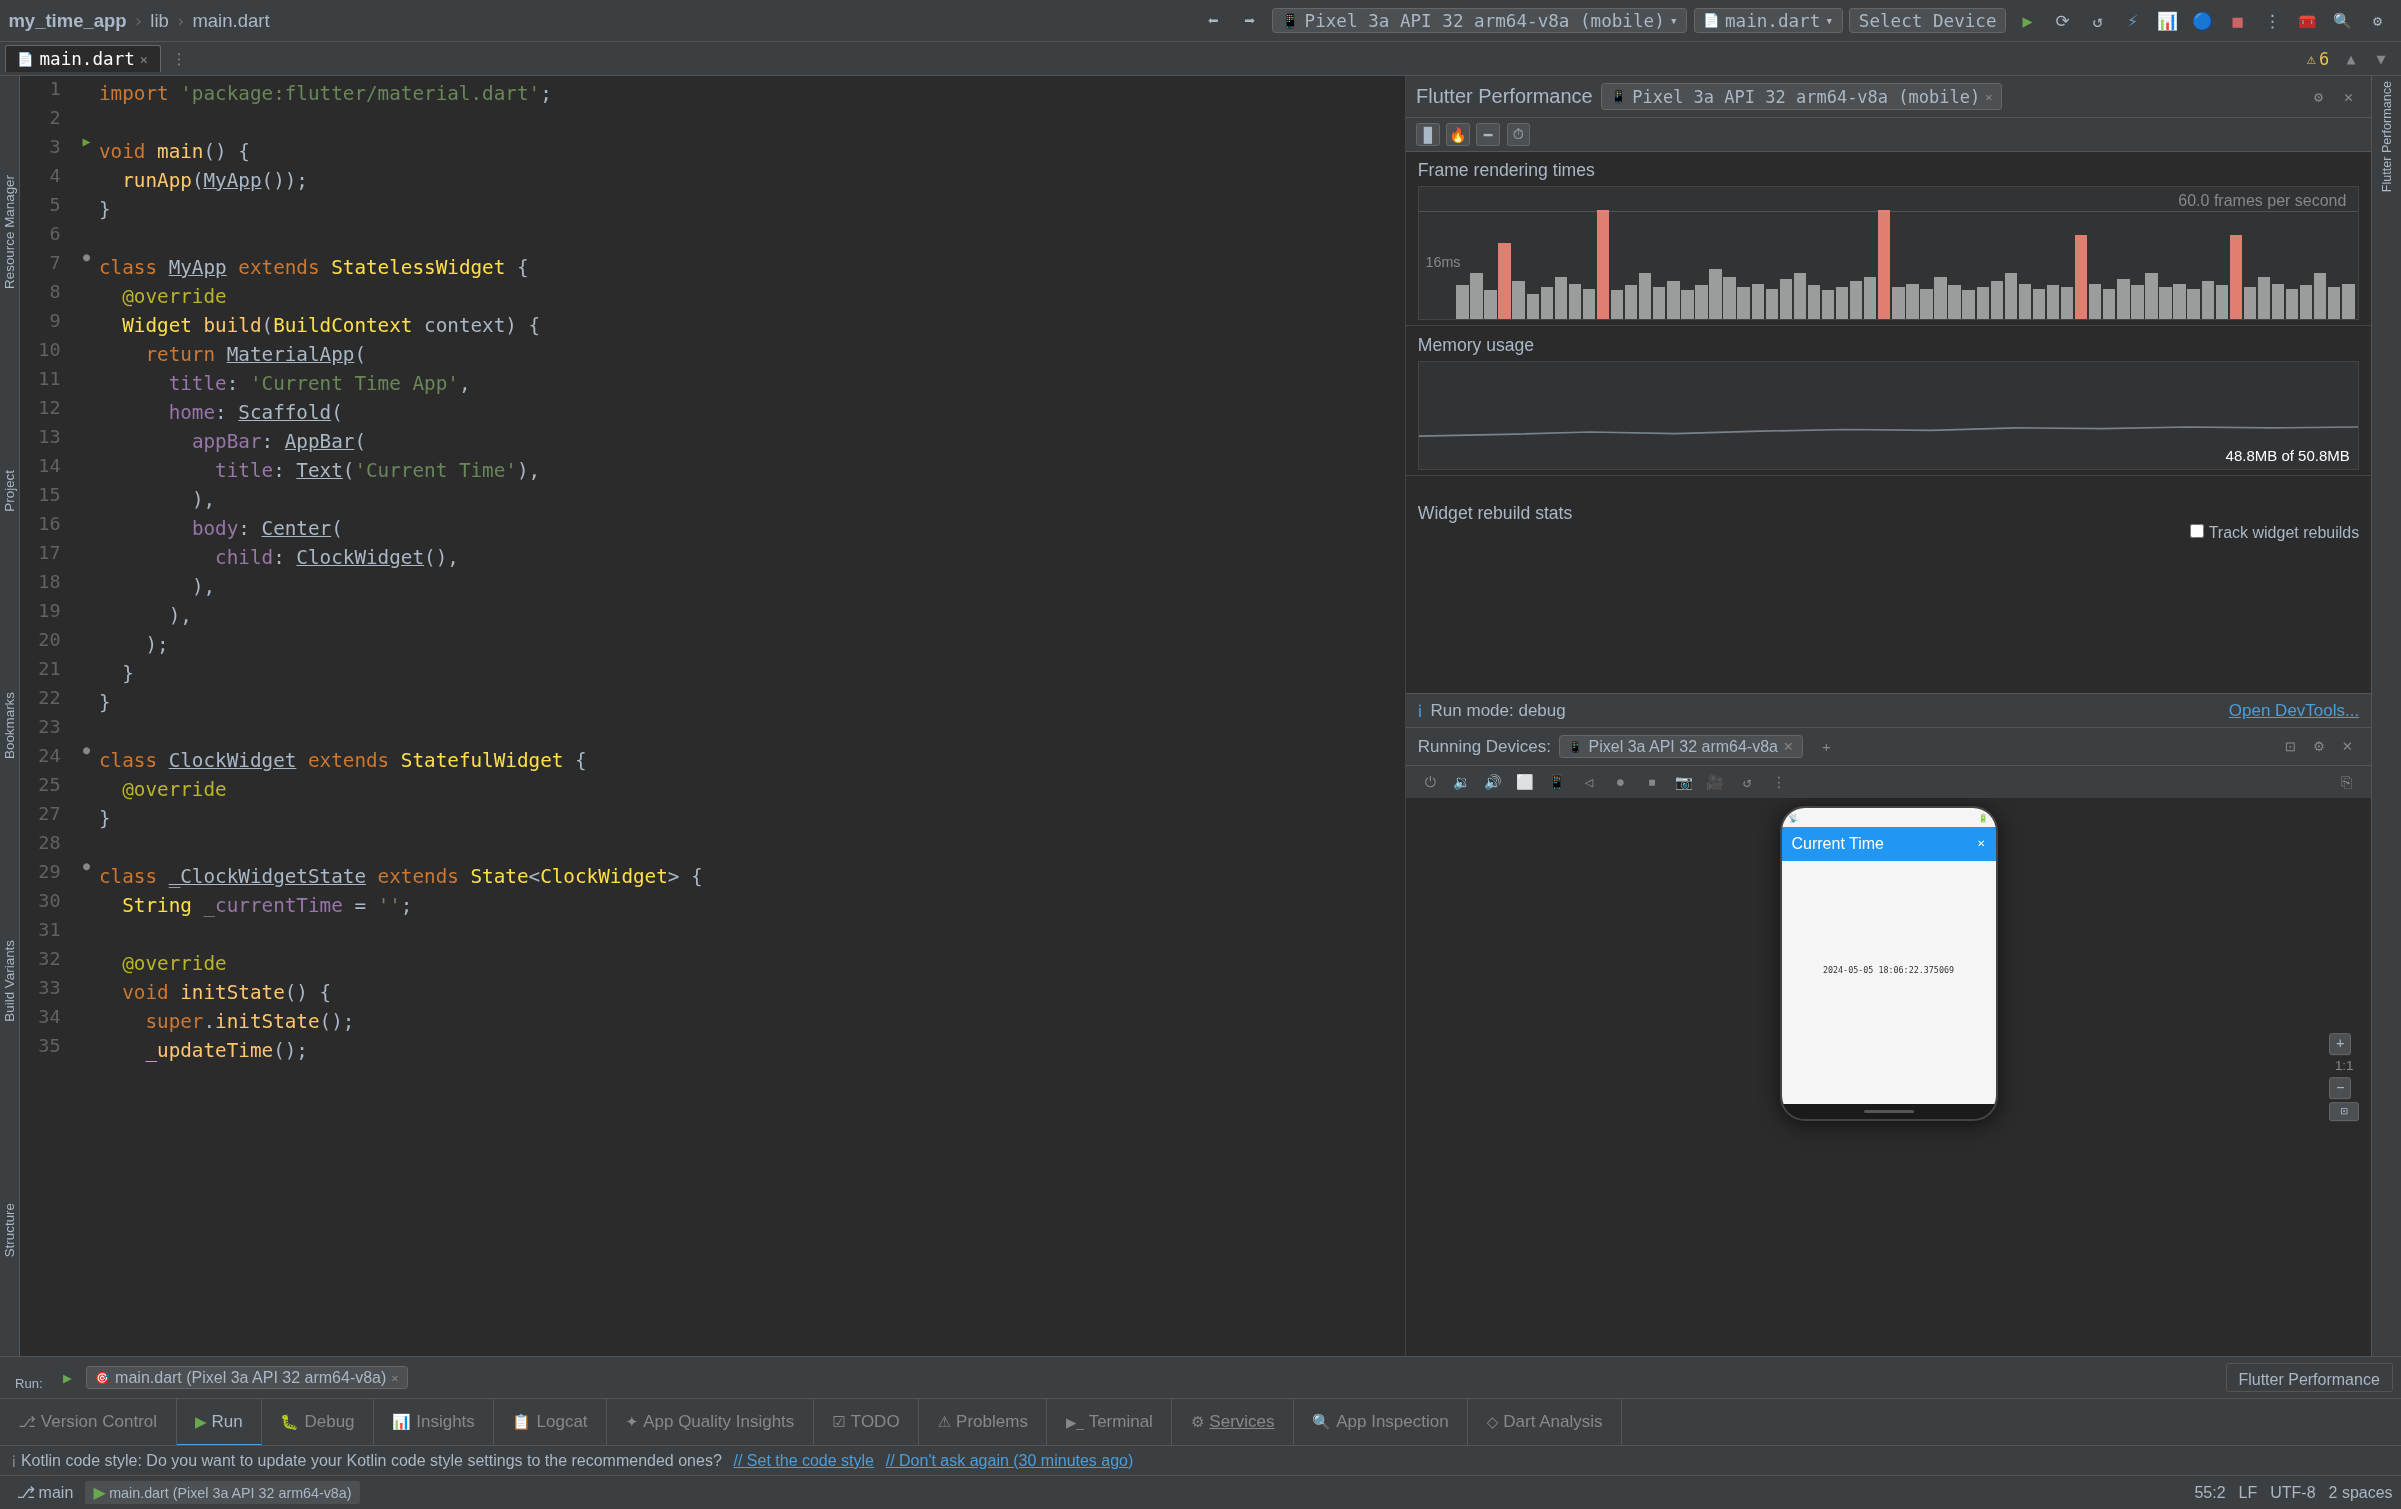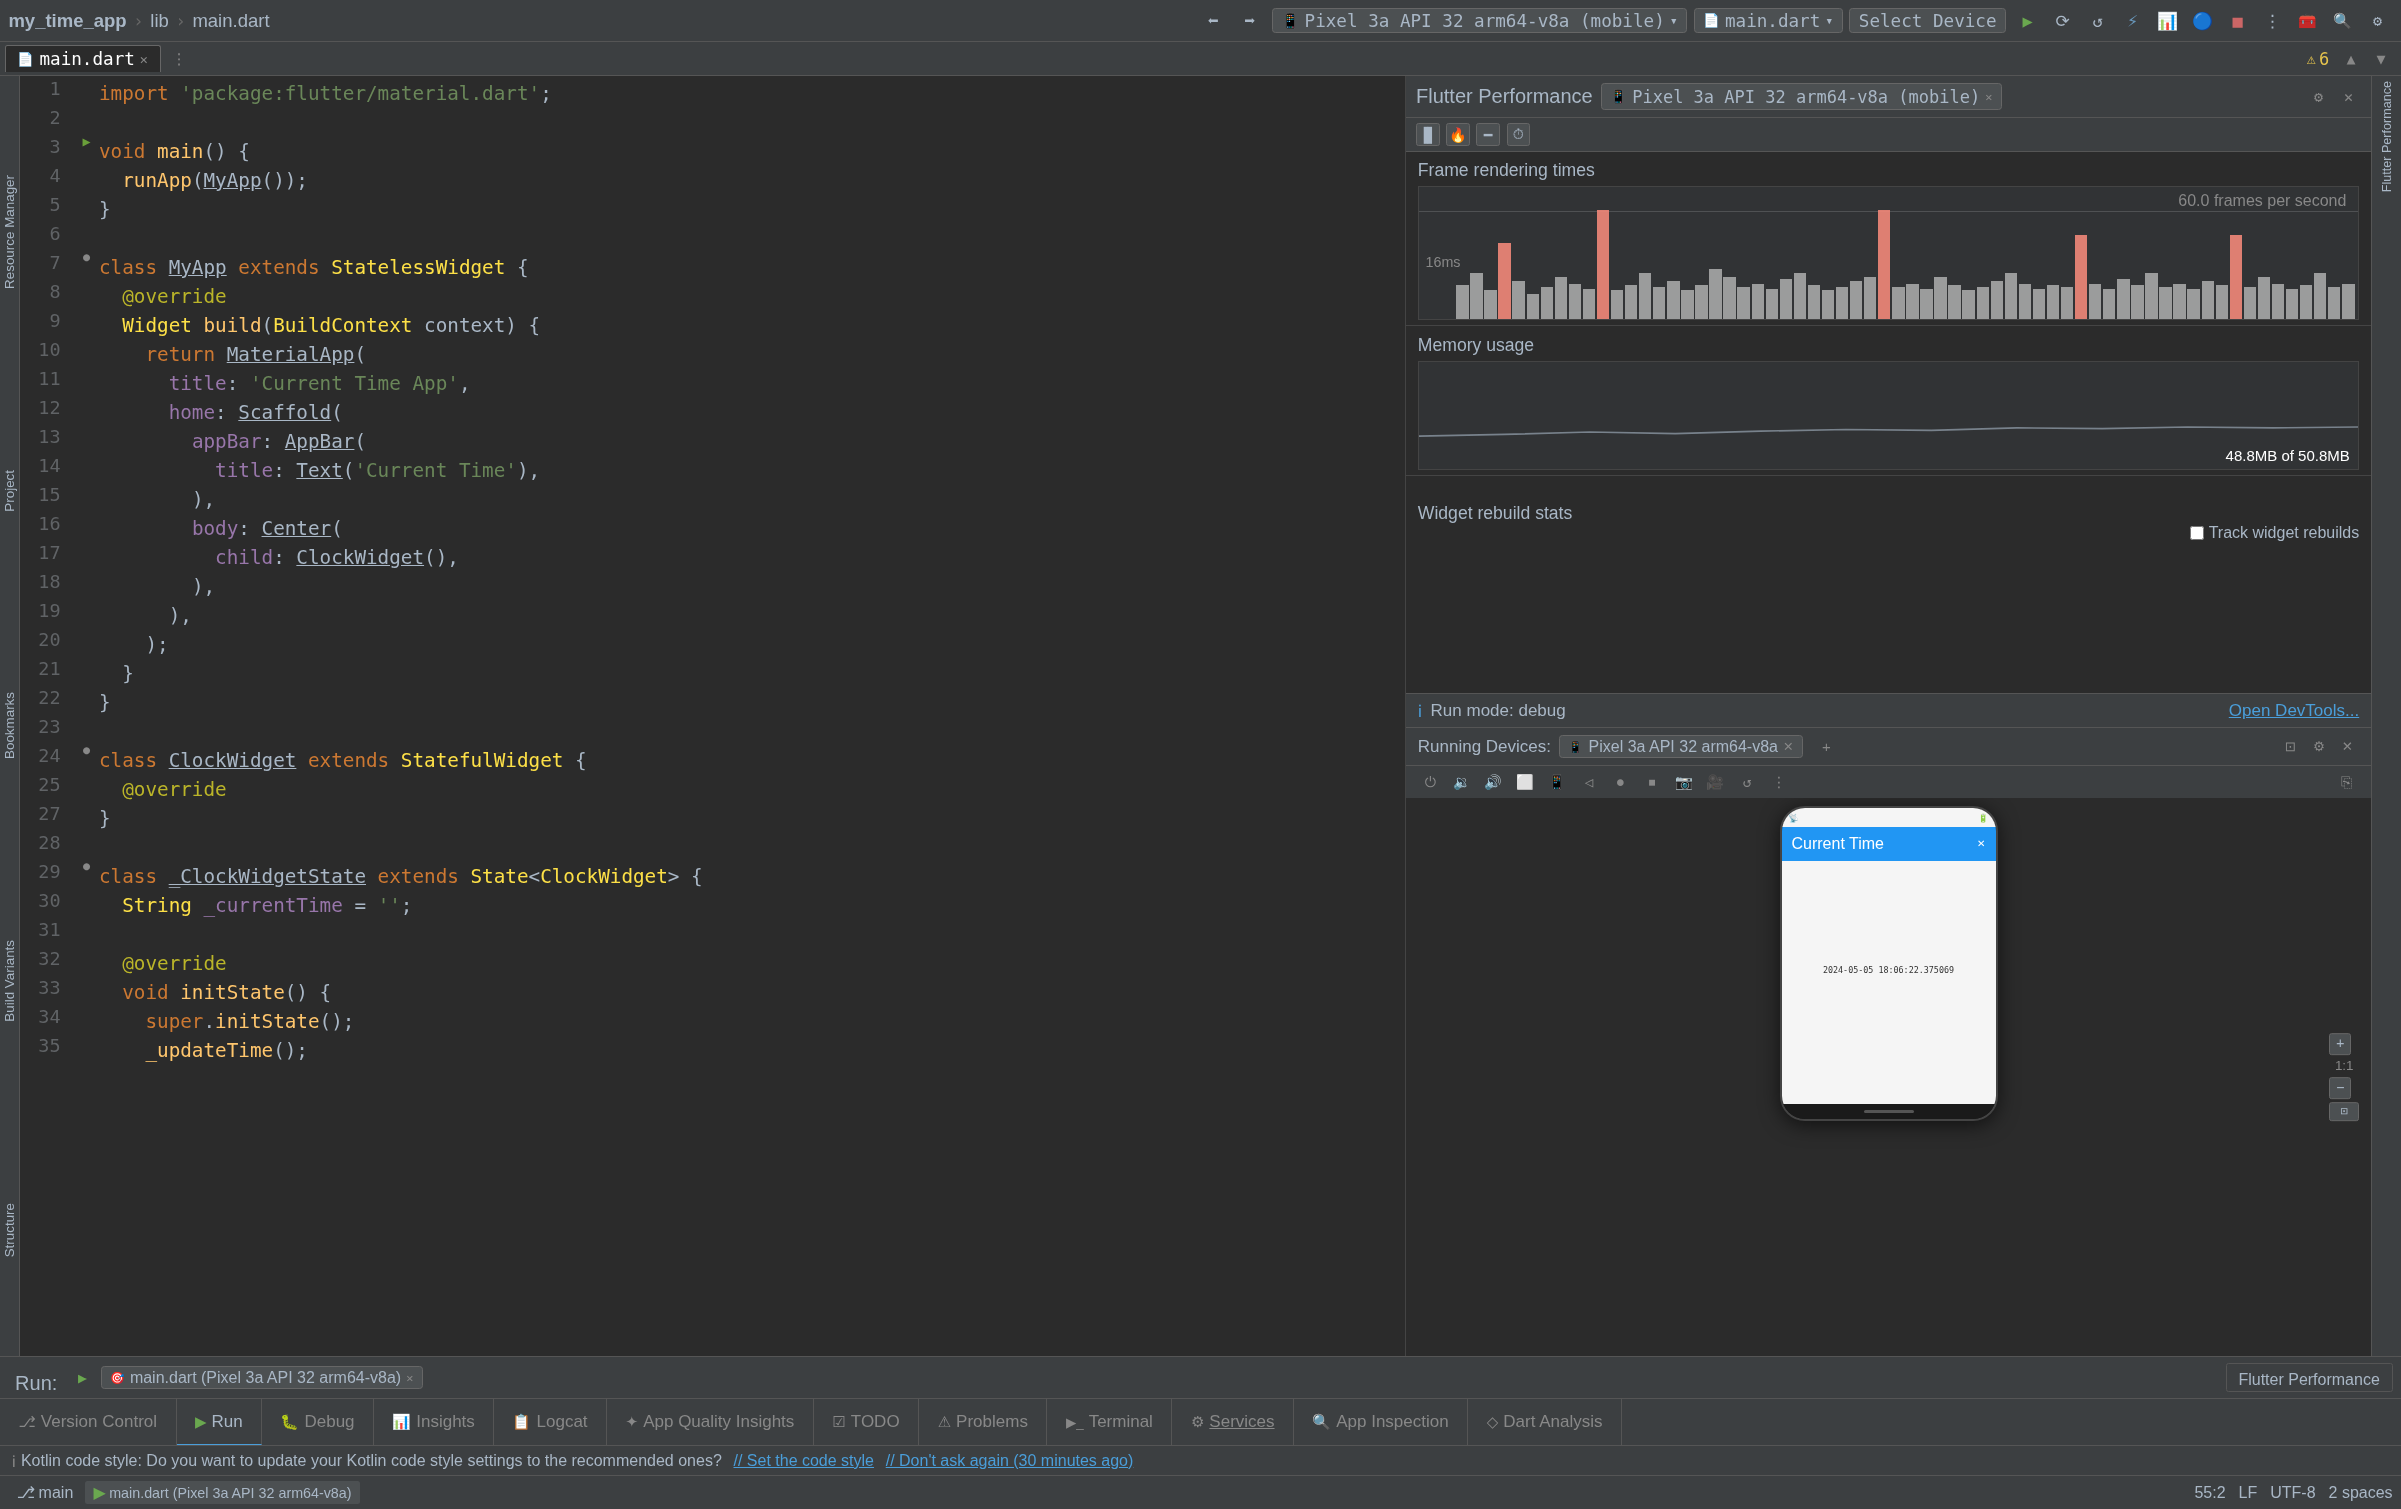--- a/index.html
+++ b/index.html
@@ -296,21 +296,21 @@
       font-size: 17.6px;
       color: #a9b7c6;
       font-family: sans-serif;
       margin-bottom: 6.7px;
       display: flex;
       align-items: center;
       gap: 8.4px;
     }
     .track-checkbox {
       display: flex;
-      align-items: center;
+      align-items: flex-start;
       gap: 5px;
       font-size: 16px;
       color: #a9b7c6;
       font-family: sans-serif;
       margin-left: auto;
       margin-top: 40px;
     }
 
     
     .debug-bar {
@@ -552,21 +552,21 @@
     .run-bar {
       height: 42px;
       background: #3c3f41;
       border-top: 0.8px solid #555;
       display: flex;
       align-items: center;
       padding: 0 8.4px;
       gap: 3.4px;
     }
     .run-label {
-      font-size: 20px;
+      font-size: 13px;
       color: #a9b7c6;
       font-family: sans-serif;
       padding: 1.7px 6.7px;
       margin-top: 12px;
     }
 
     
     .v-label {
       writing-mode: vertical-lr;
       transform: rotate(180deg);

